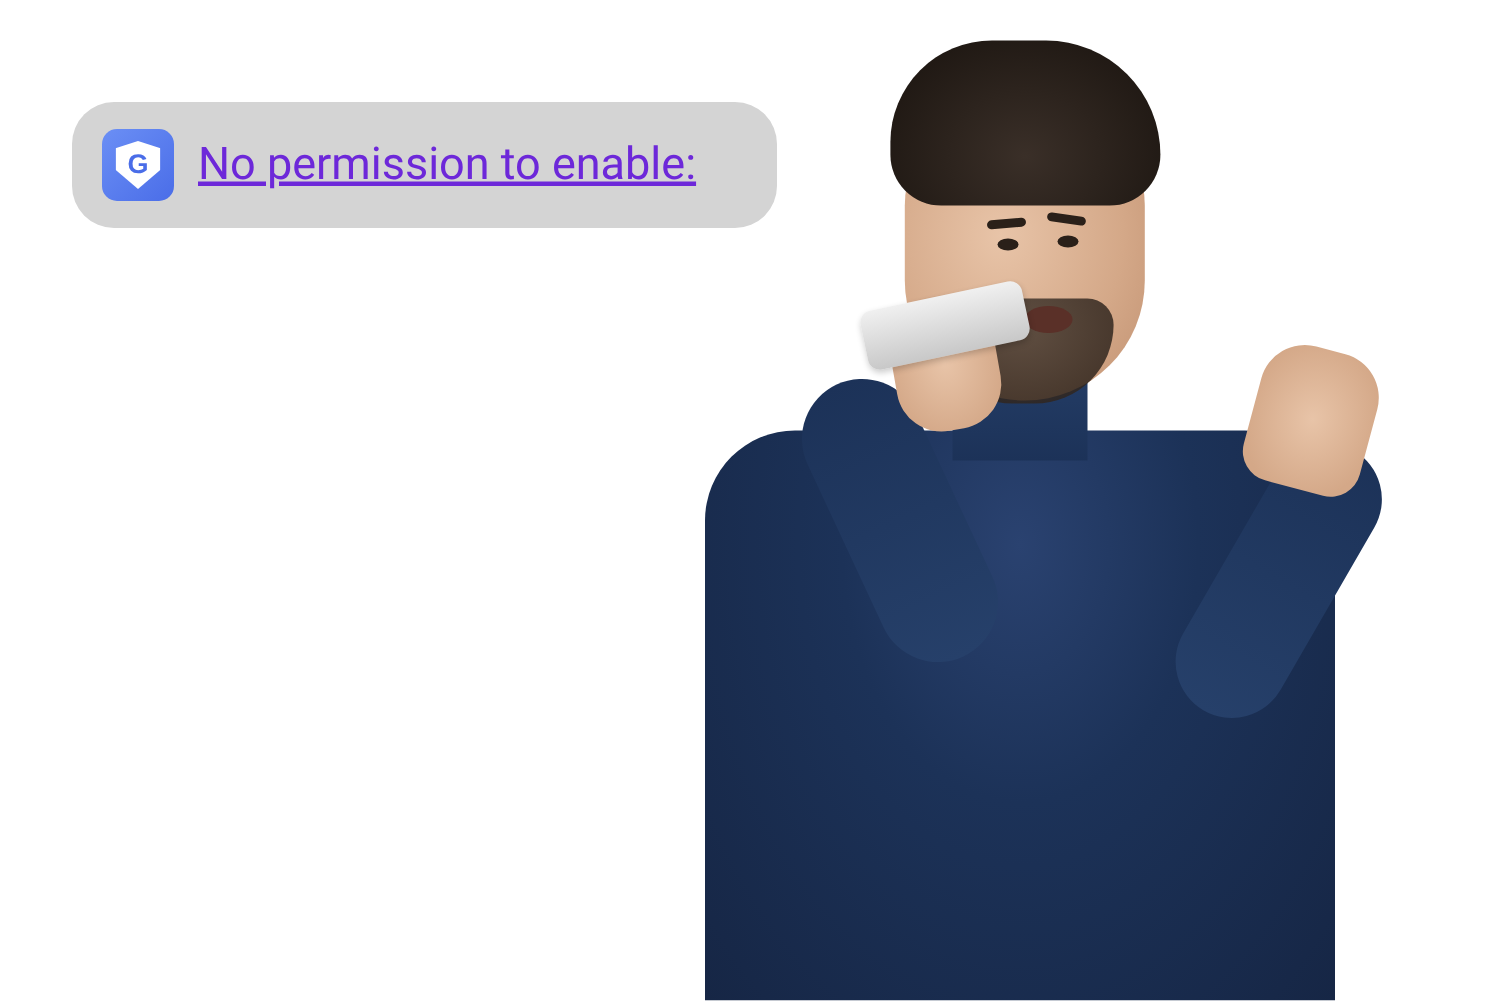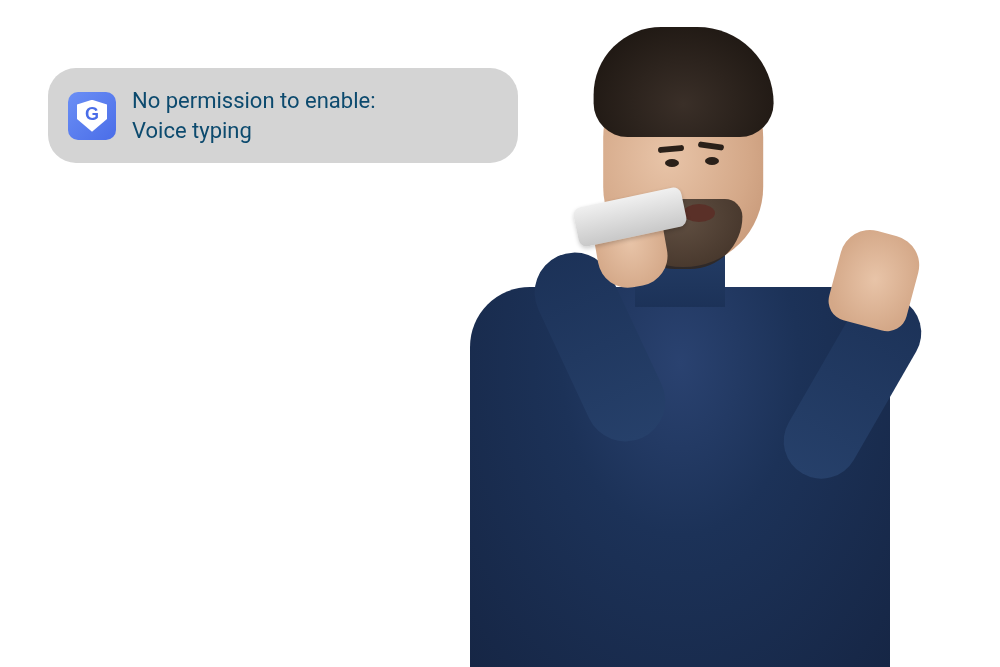--- a/index.html
+++ b/index.html
@@ -46,23 +46,24 @@
       justify-content: center;
     }
     .shield-letter {
       color: #4a6de8;
       font-weight: 700;
       font-size: 18px;
       font-family: Arial, sans-serif;
       margin-top: -2px;
     }
     .toast-text {
-      color: #0c4a6e;
-      font-size: 22px;
+      color: #6d28d9;
+      font-size: 30px;
       line-height: 1.35;
+      text-decoration: underline;
     }
     .person-area {
       position: absolute;
       right: 40px;
       bottom: 0;
       width: 560px;
       height: 640px;
     }
     
     .torso {
@@ -199,21 +200,20 @@
 <body>
 
 <div class="toast">
   <div class="app-icon">
     <div class="shield">
       <span class="shield-letter">G</span>
     </div>
   </div>
   <div class="toast-text">
     <div>No permission to enable:</div>
-    <div>Voice typing</div>
   </div>
 </div>
 
 <div class="person-area">
   <div class="torso"></div>
   <div class="arm-right"></div>
   <div class="arm-left"></div>
   <div class="neck"></div>
   <div class="head"></div>
   <div class="beard"></div>

